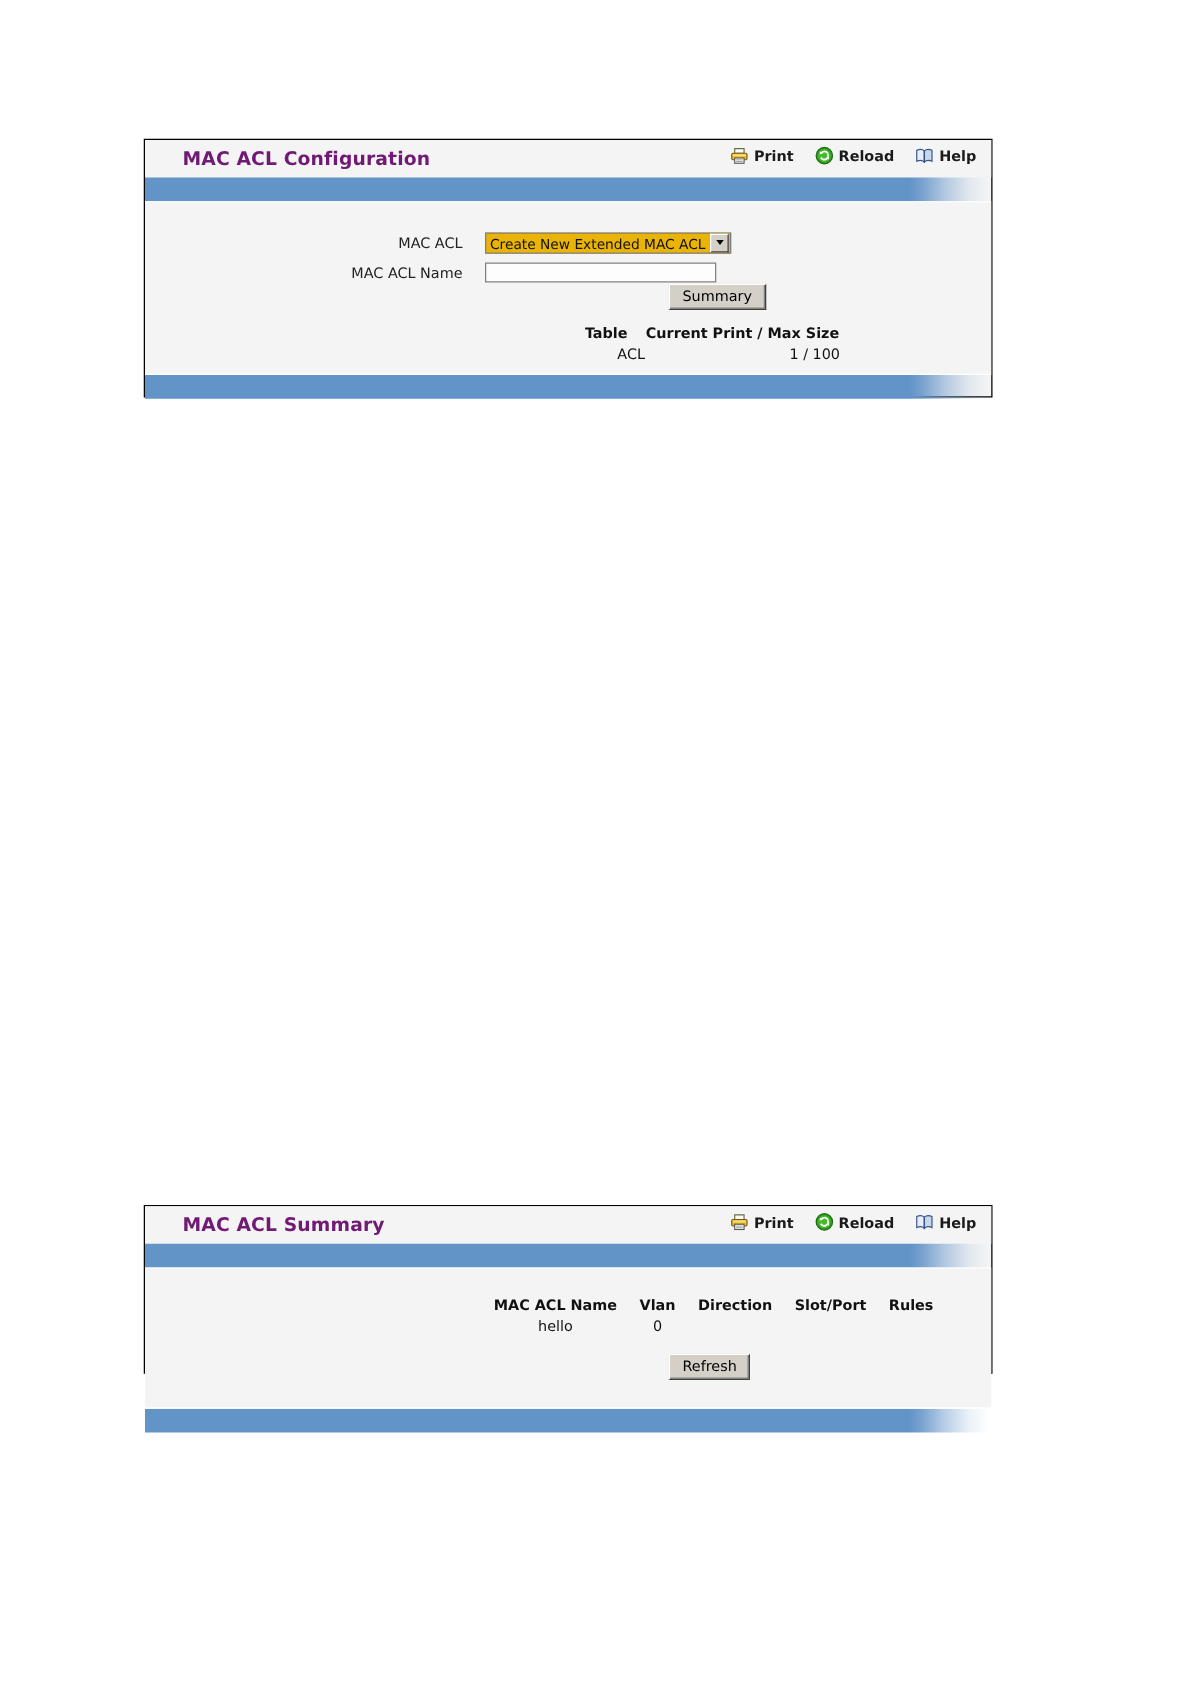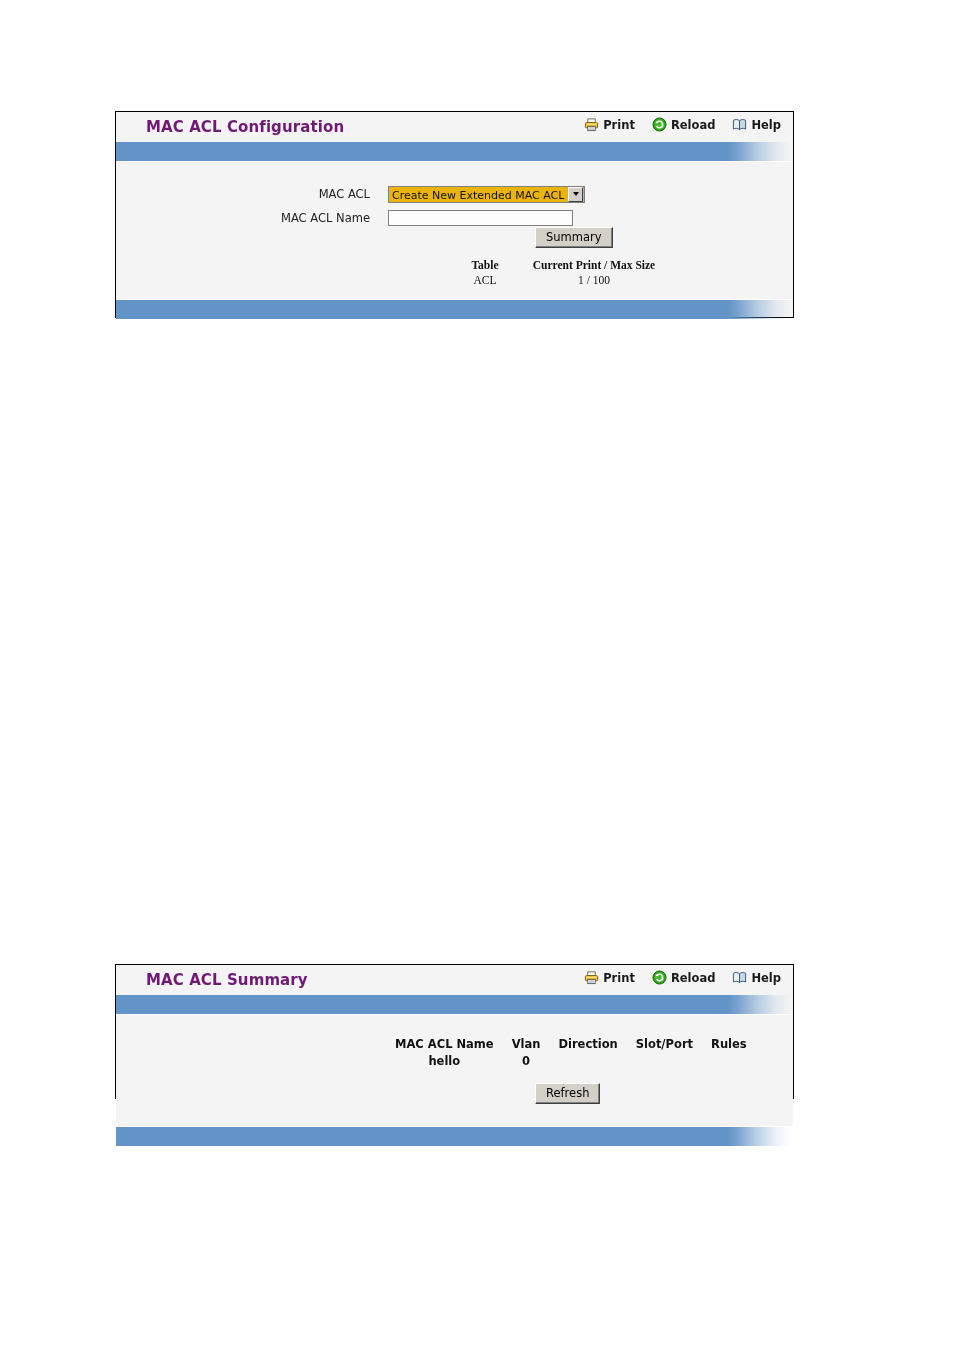--- a/index.html
+++ b/index.html
@@ -174,32 +174,31 @@
   #refresh-btn { position: absolute; left: 419px; top: 68px; }
 
   
   .size-table {
     position: absolute;
     left: 338px;
     top: 97px;
     font-size: 11.5px;
     color: #111111;
     border-collapse: collapse;
-    font-family: Liberation Serif, serif;
   }
   .size-table th {
     font-weight: bold;
     padding: 0 0 3px 0;
     white-space: nowrap;
     text-align: center;
   }
   .size-table th.col-table { width: 62px; }
   .size-table th.col-size  { width: 156px; }
   .size-table td {
-    text-align: center;
+    text-align: right;
     font-weight: normal;
     padding: 0;
     white-space: nowrap;
   }
 
   
   .summary-table {
     position: absolute;
     left: 270px;
     top: 22px;
@@ -207,21 +206,21 @@
     color: #111111;
     border-collapse: collapse;
   }
   .summary-table th {
     font-weight: bold;
     white-space: nowrap;
     text-align: center;
     padding: 0 9px 3px 9px;
   }
   .summary-table td {
-    font-weight: bold;
+    font-weight: normal;
     white-space: nowrap;
     text-align: center;
     padding: 0 9px;
   }
 </style>
 </head>
 <body>
 
 <div class="panel" id="panel-config">
 

